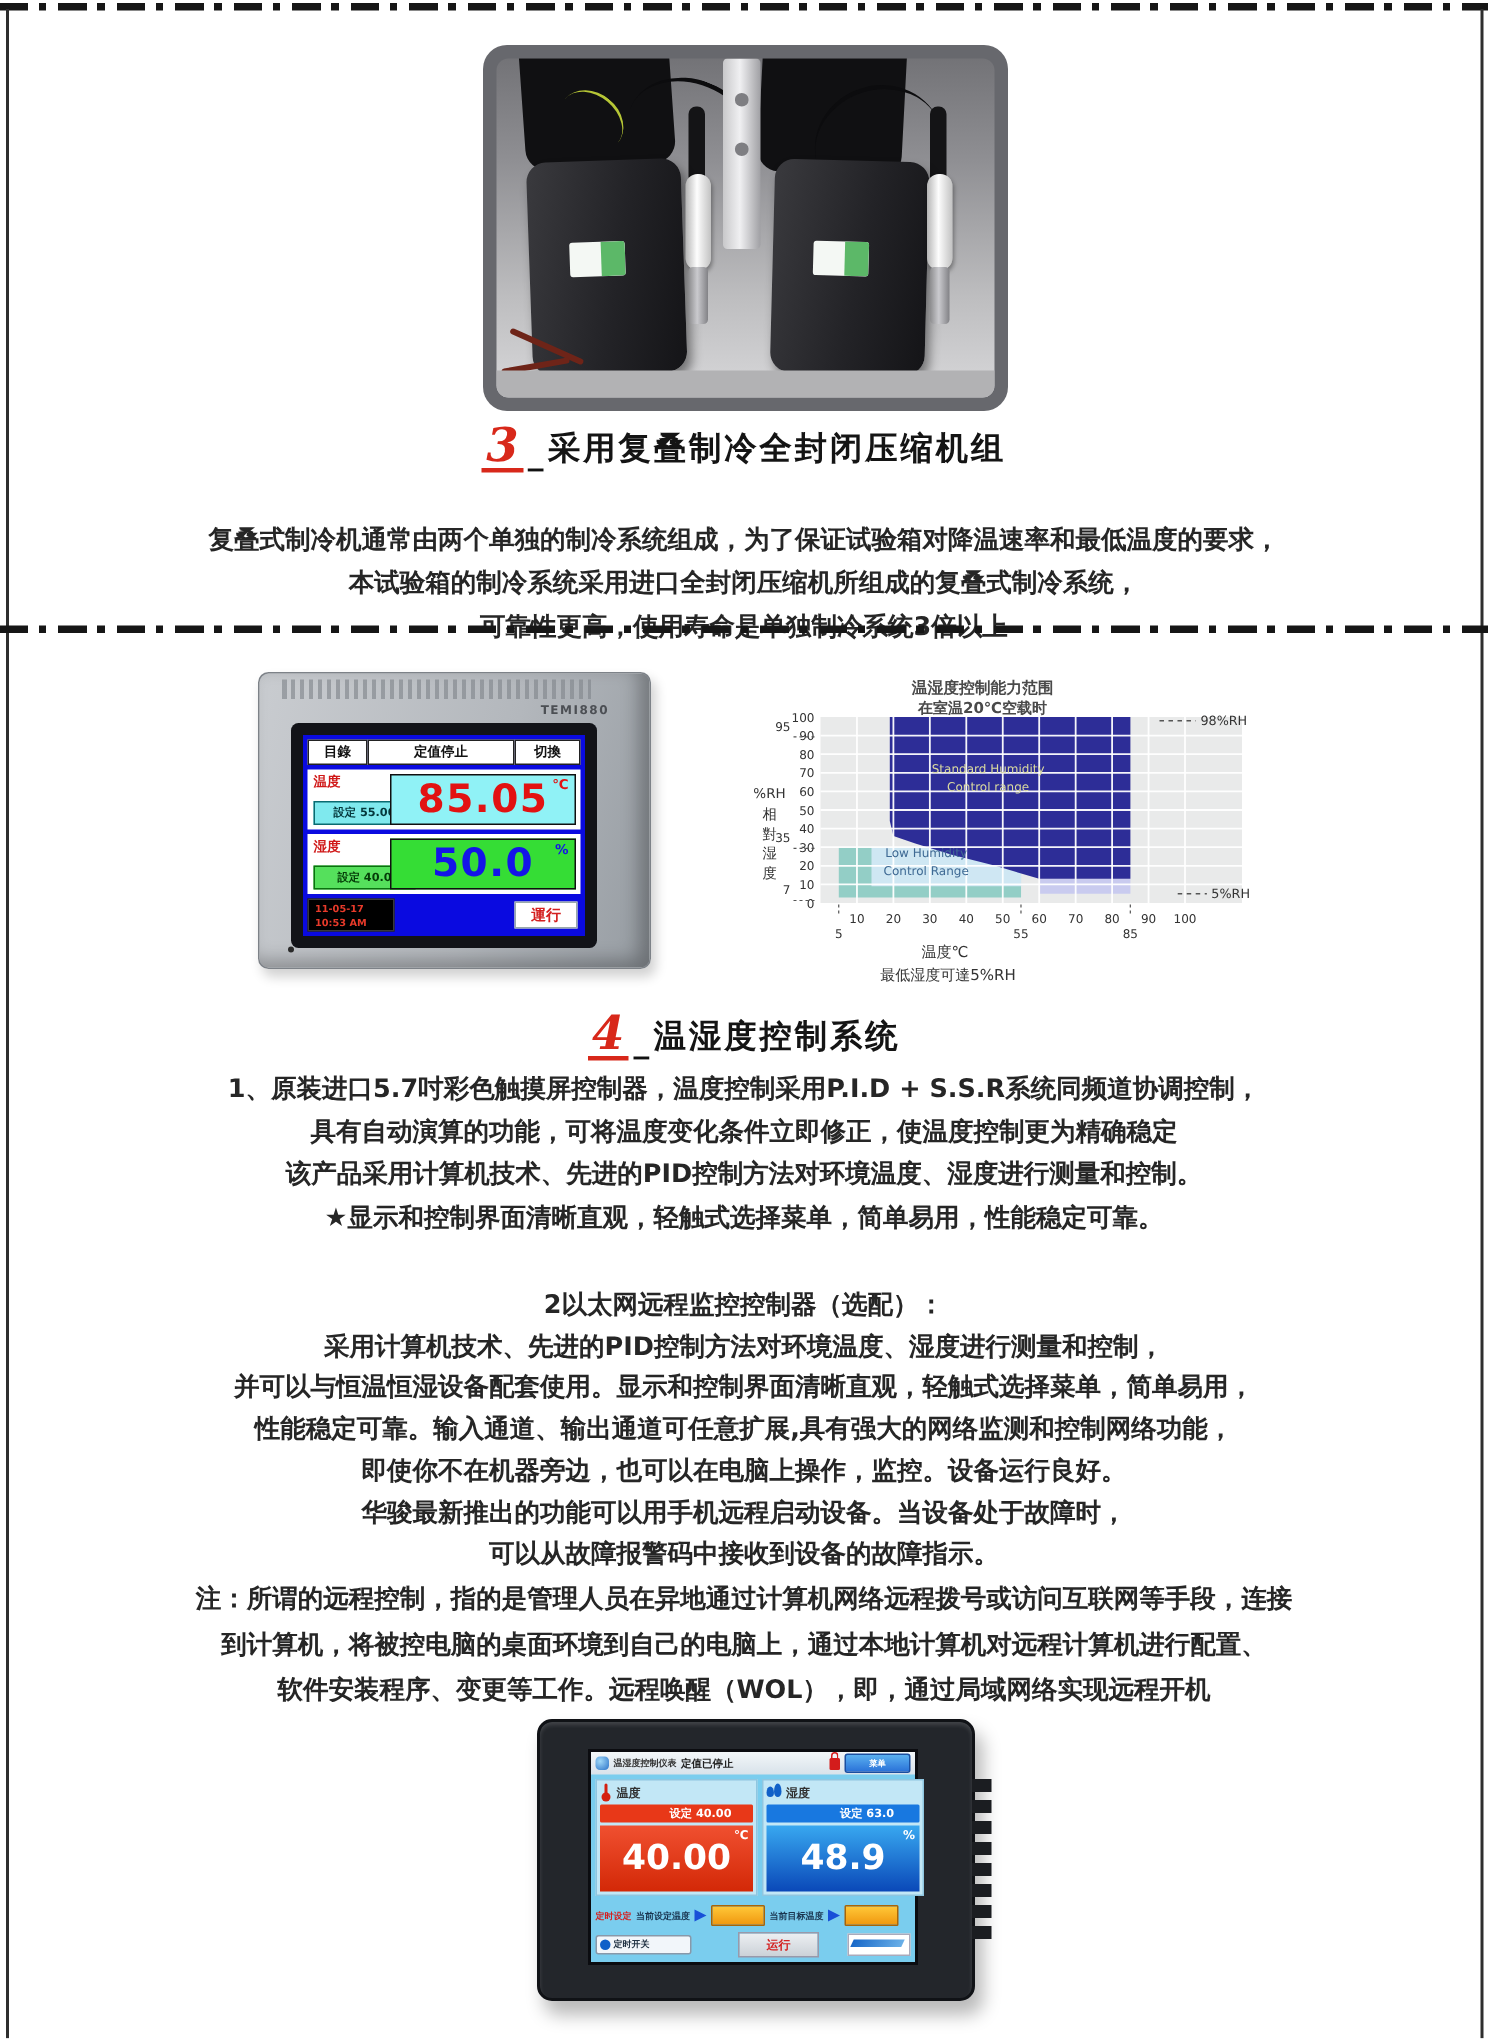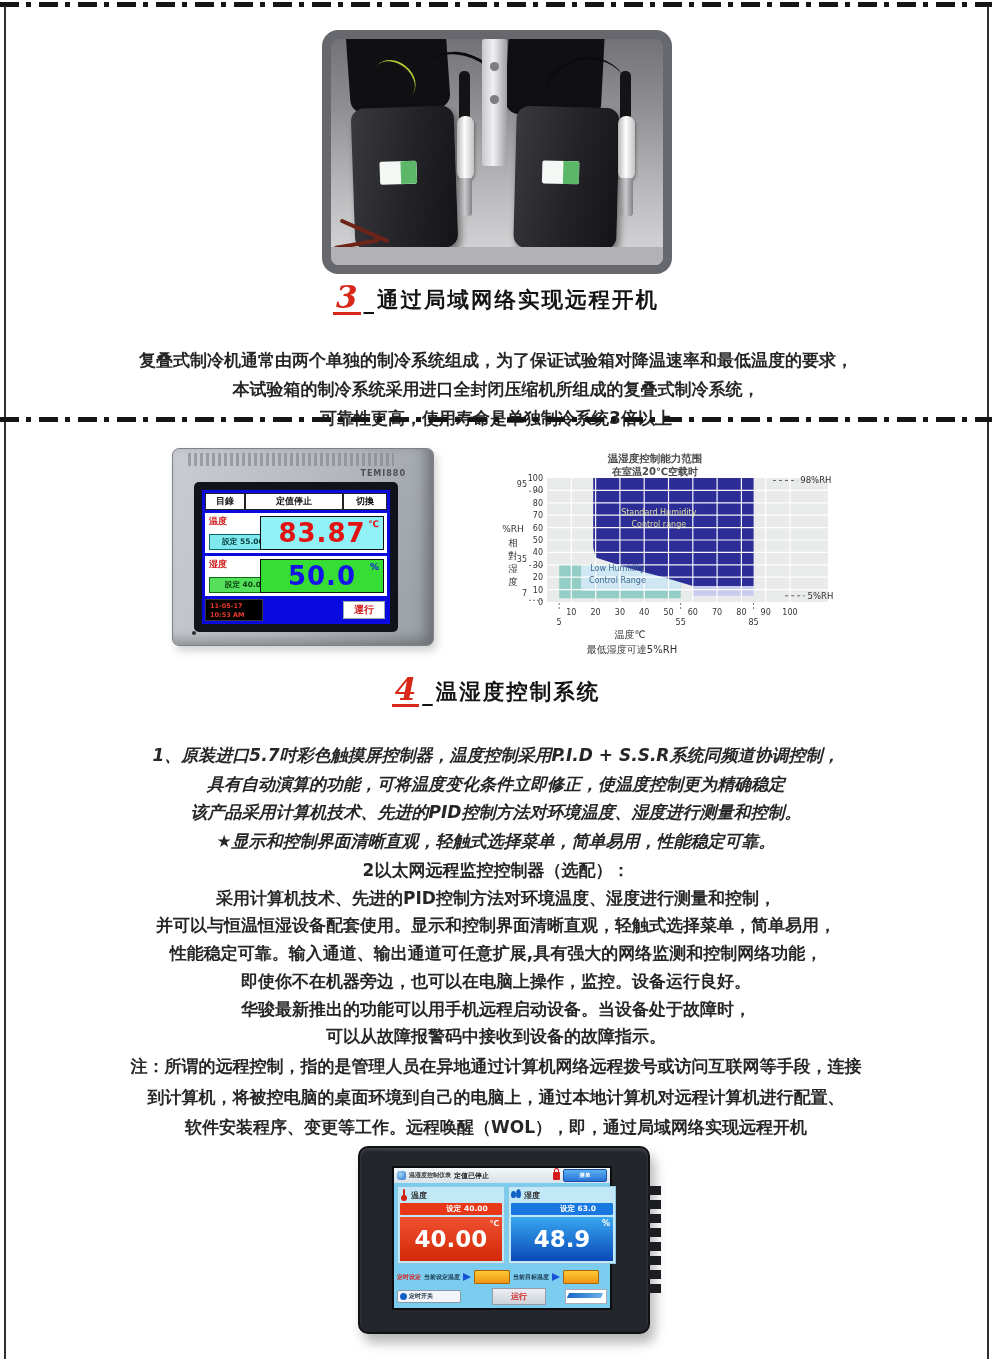--- a/index.html
+++ b/index.html
@@ -50,21 +50,21 @@
   .h3row{top:282px;} .h4row{top:674px;}
   .hnum{color:#d8281a;font-family:"DejaVu Serif","Liberation Serif",serif;font-style:italic;
         font-size:31px;font-weight:800;line-height:30px;border-bottom:3px solid #d8281a;padding:0 3px;}
   .hus{font-size:21px;font-weight:800;color:#111;line-height:26px;}
   .htxt{font-size:21.5px;font-weight:800;color:#141414;letter-spacing:2px;line-height:30px;}
 
   
   .para{position:absolute;left:22px;right:22px;text-align:center;font-weight:700;color:#262626;
         white-space:pre-line;margin-top:18px;}
   .p3 {top:328px;font-size:17px;line-height:29px;}
-  .p4a{top:723px;font-size:17px;line-height:28.5px;font-style:italic;}
+  .p4a{top:694px;font-size:17px;line-height:28.5px;}
   .p4b{top:839px;font-size:17px;line-height:27.7px;}
   .note{top:1033px;font-size:17px;line-height:30.5px;}
 
   
   .ctrl1{position:absolute;left:172px;top:448px;width:262px;height:198px;}
   .c1-body{position:absolute;inset:0;border-radius:7px;border:1px solid #7d8288;
         background:linear-gradient(105deg,#c9ccd0,#b3b7bc 58%,#969ca2);
         box-shadow:inset -7px -5px 12px rgba(0,0,0,.28), 3px 5px 8px rgba(0,0,0,.18);}
   .c1-vents{position:absolute;left:16px;right:40px;top:5px;height:13px;opacity:.65;
         background:repeating-linear-gradient(90deg,#82878d 0 3px,transparent 3px 6px);}
@@ -187,21 +187,21 @@
       <div class="cap b"></div>
       <div class="rwire r1"></div>
       <div class="rwire r2"></div>
       <div class="base"></div>
     </div>
   </div>
 
   <div class="hrow h3row">
     <span class="hnum">3</span>
       <span class="hus">_</span>
-      <span class="htxt">通过局域网络实现远程开机</span>
+      <span class="htxt">采用复叠制冷全封闭压缩机组</span>
   </div>
 
   <div class="para p3">复叠式制冷机通常由两个单独的制冷系统组成，为了保证试验箱对降温速率和最低温度的要求，
 本试验箱的制冷系统采用进口全封闭压缩机所组成的复叠式制冷系统，
 可靠性更高，使用寿命是单独制冷系统3倍以上</div>
 
   <div class="dashdot divider"></div>
 
   <div class="ctrl1">
     <div class="c1-body"></div>
@@ -211,21 +211,21 @@
       <div class="c1-screen">
         <div class="c1-menu">
           <div class="c1-mi m1">目錄</div>
           <div class="c1-mi m2">定值停止</div>
           <div class="c1-mi m3">切換</div>
         </div>
         <div class="c1-sec">
           <div class="c1-label">温度</div>
           <div class="c1-set t">設定 55.00</div>
           <div class="c1-disp t">
-            <span class="c1-val t">83.87</span>
+            <span class="c1-val t">85.05</span>
             <span class="c1-unit t">℃</span>
           </div>
         </div>
         <div class="c1-sec">
           <div class="c1-label">湿度</div>
           <div class="c1-set h">設定 40.0</div>
           <div class="c1-disp h">
             <span class="c1-val h">50.0</span>
             <span class="c1-unit h">%</span>
           </div>

